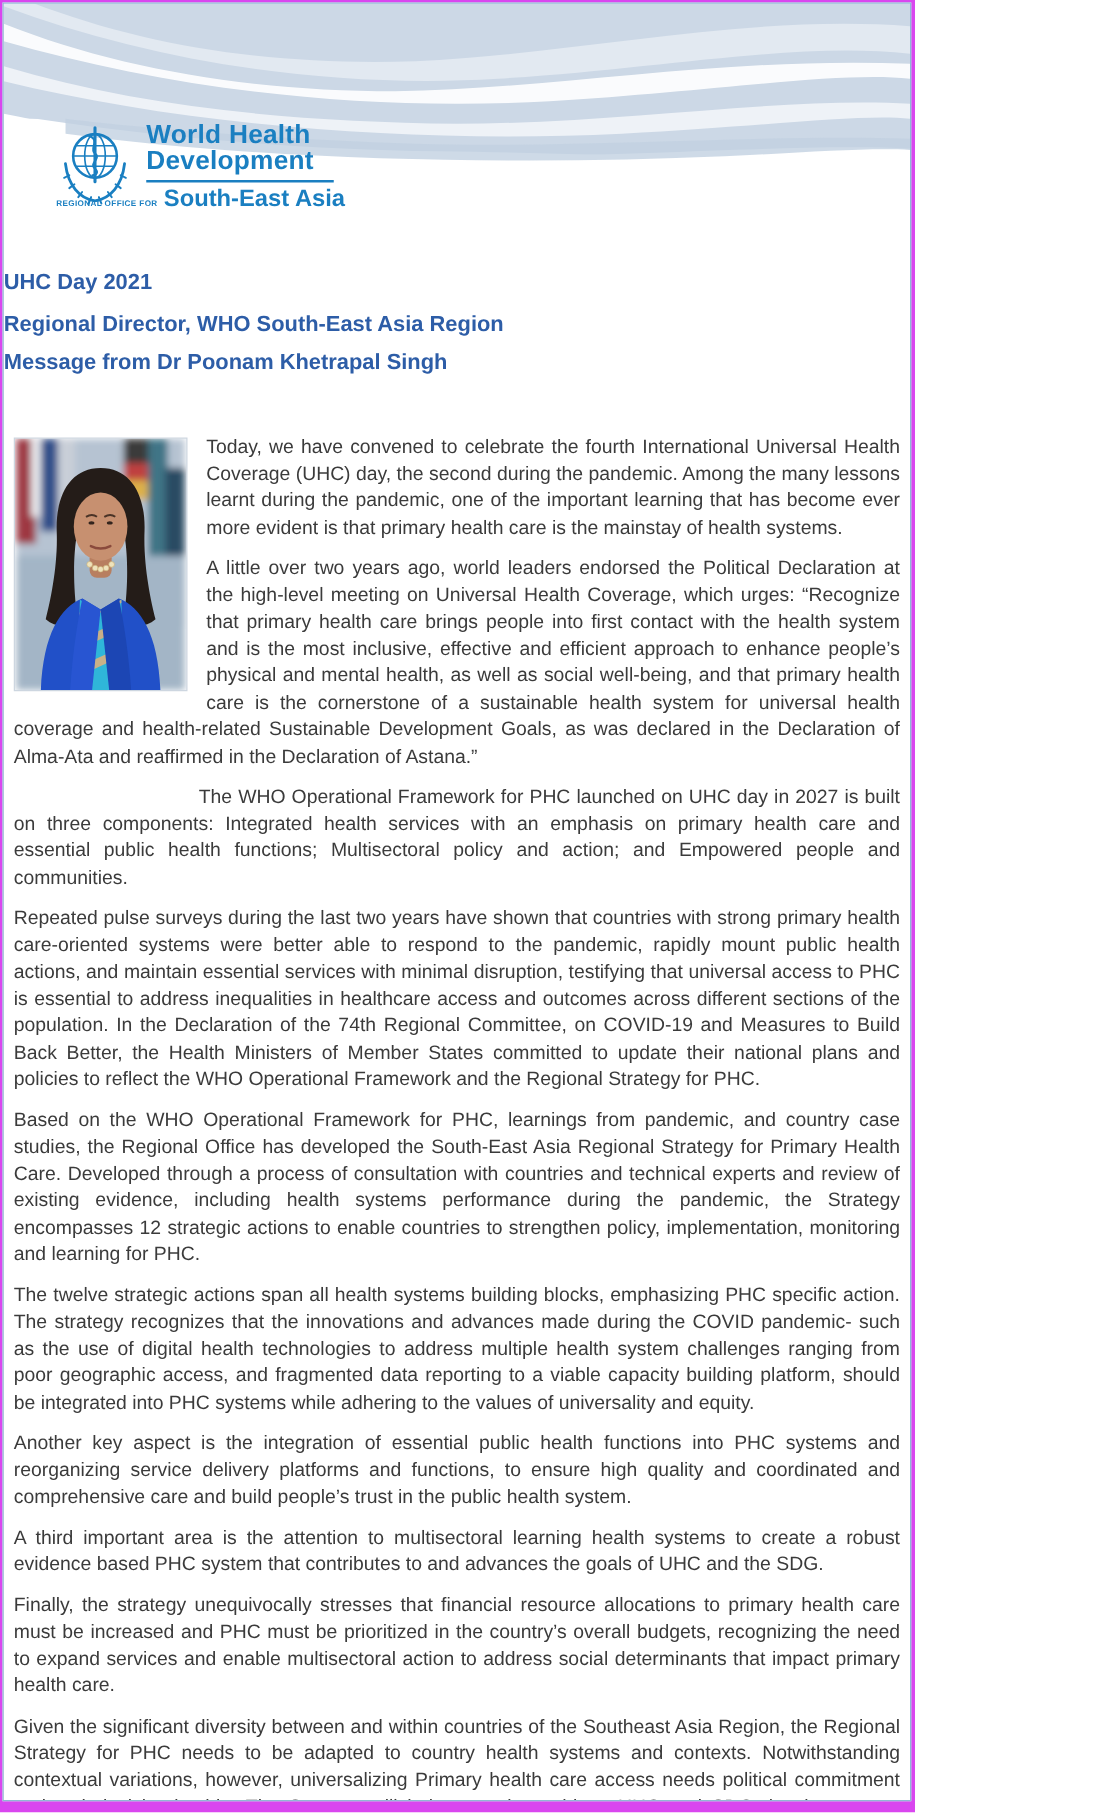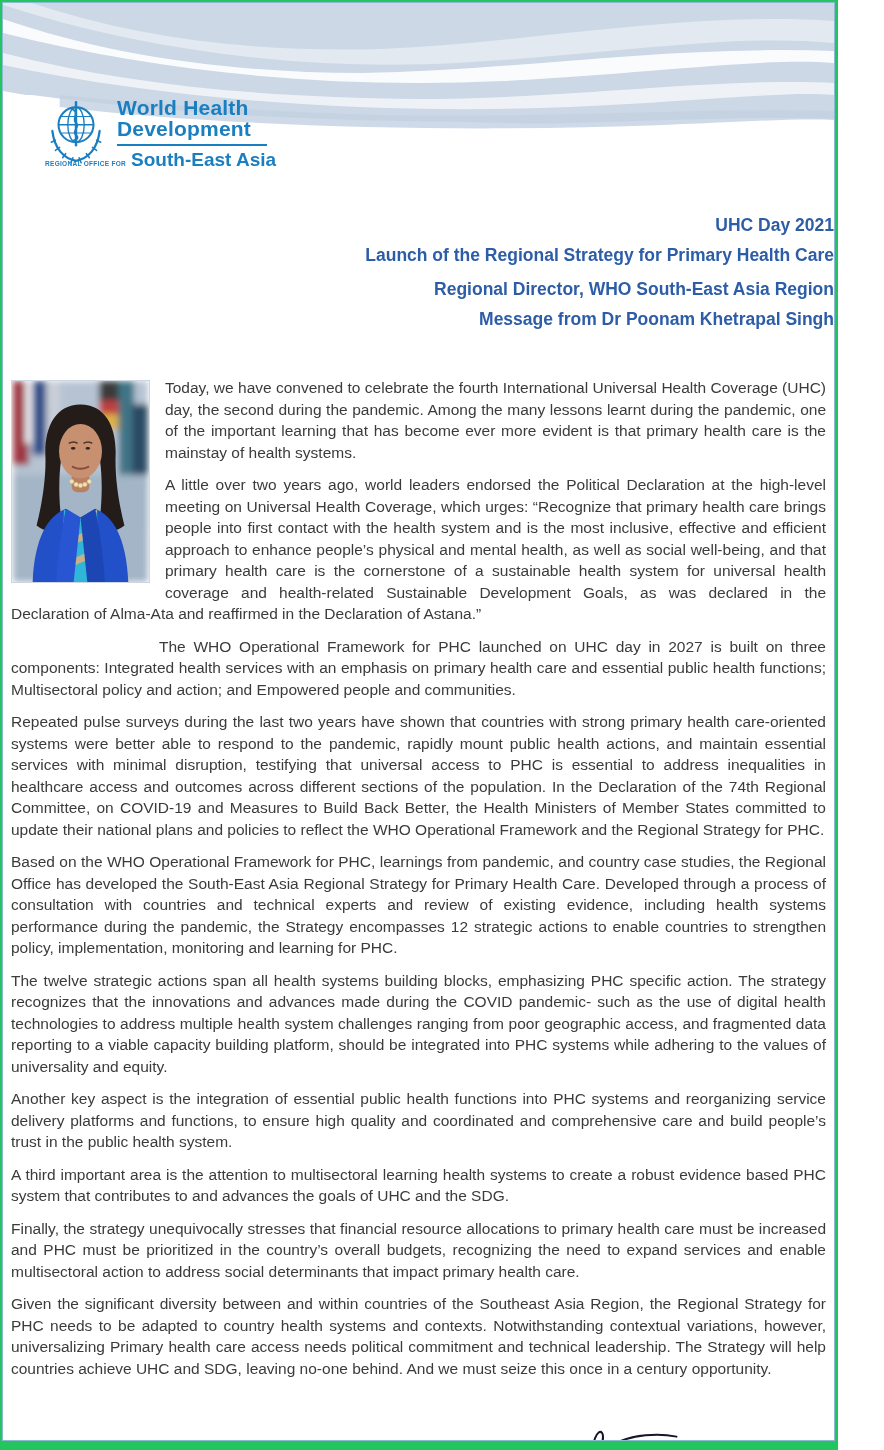--- a/index.html
+++ b/index.html
@@ -1,36 +1,36 @@
 <!DOCTYPE html>
 <html><head>
 <meta charset="utf-8">
 <style>
   html,body { margin:0; padding:0; background:#ffffff; }
   .page {
-    position:relative; width:838px; height:1450px; background:#22c55e;
+    position:relative; width:732px; height:1450px; background:#d946ef;
     font-family:"Liberation Sans","DejaVu Sans",sans-serif; overflow:hidden;
   }
   .frame {
     position:absolute; left:2px; top:2px; right:3px; bottom:9px;
     border:1.5px solid #8fb8d4; background:#ffffff; overflow:hidden;
   }
   .banner { position:absolute; top:0; left:0; width:100%; height:140px; }
   .banner svg { display:block; width:100%; height:100%; }
 
   .logo { position:absolute; top:94px; left:40px; display:flex; align-items:flex-start; }
   .emblem { width:66px; height:72px; margin-right:8px; }
   .logo-text { display:flex; flex-direction:column; }
   .org-name { color:#1a7fc1; font-weight:bold; font-size:21px; line-height:21px; letter-spacing:0.2px; }
   .logo-rule { height:2px; background:#1a7fc1; margin:5px 0 3px 0; width:150px; }
   .office-row { display:flex; align-items:baseline; margin-left:-72px; }
   .office-prefix { color:#1a7fc1; font-weight:bold; font-size:6.5px; letter-spacing:0.3px; margin-right:5px; }
   .office-name { color:#1a7fc1; font-weight:bold; font-size:19px; }
 
-  .title-block { text-align:right; color:#2d5da7; font-weight:bold; font-size:17.5px; line-height:30px; }
+  .title-block { text-align:left; color:#2d5da7; font-weight:bold; font-size:17.5px; line-height:30px; }
   .t1 { margin-top:207px; }
   .t2 { margin-top:4px; }
 
   .body-text { margin:43px 8px 0 8px; color:#3b3b3b; }
   .body-text p { font-size:15.5px; line-height:21.5px; text-align:justify; margin:0 0 11px 0; }
   .body-text p.p3 { text-indent:148px; }
   .quote { }
 
   .portrait {
     float:left; width:139px; height:203px; margin:3px 15px 6px 0;
@@ -79,21 +79,20 @@
         <div class="logo-rule"></div>
         <div class="office-row">
           <span class="office-prefix">REGIONAL OFFICE FOR</span>
           <span class="office-name">South-East Asia</span>
         </div>
       </div>
     </div>
 
     <div class="title-block t1">
       <div>UHC Day 2021</div>
-      <div>Launch of the Regional Strategy for Primary Health Care</div>
     </div>
     <div class="title-block t2">
       <div>Regional Director, WHO South-East Asia Region</div>
       <div>Message from Dr Poonam Khetrapal Singh</div>
     </div>
 
     <div class="body-text">
 
       <div class="portrait">
         <svg viewBox="0 0 138 206">

